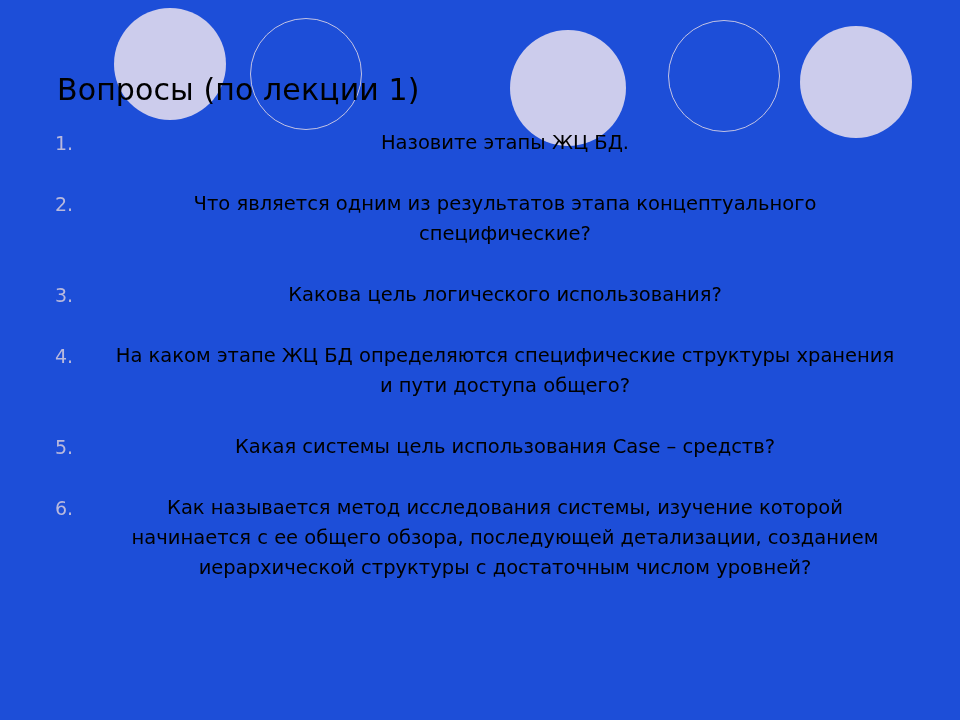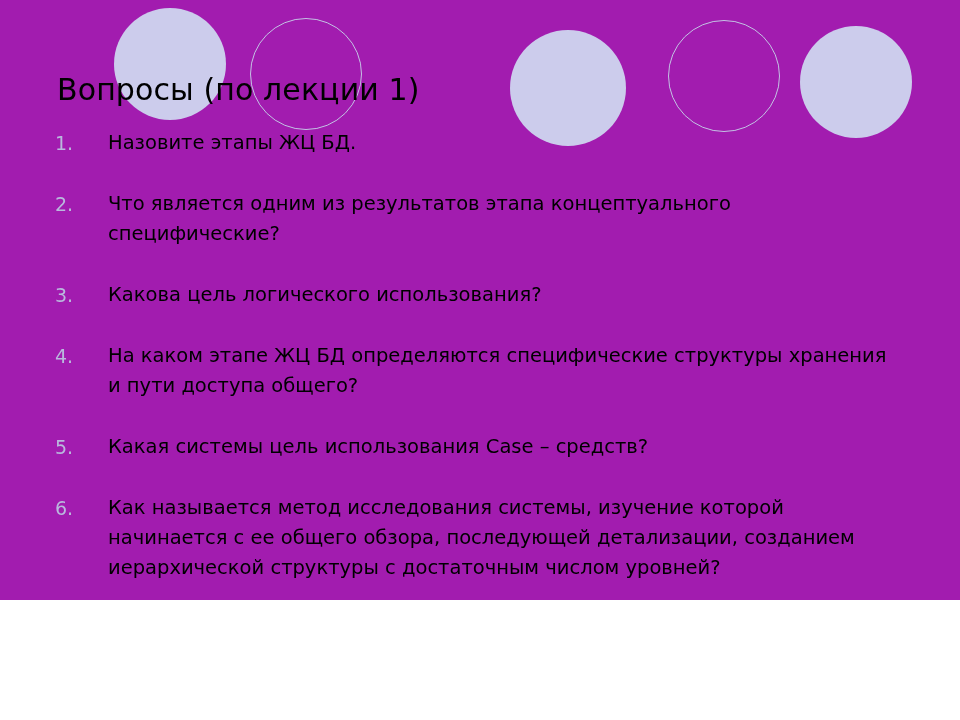--- a/index.html
+++ b/index.html
@@ -9,23 +9,23 @@
   body {
     width: 960px;
     height: 720px;
     background: #ffffff;
     font-family: "DejaVu Sans", sans-serif;
     overflow: hidden;
   }
   .slide {
     position: relative;
     width: 960px;
-    height: 600px;
+    height: 720px;
     box-sizing: border-box;
-    background: #a21caf;
+    background: #1d4ed8;
     overflow: hidden;
   }
   .deco-layer {
     position: absolute;
     top: 0;
     left: 0;
     width: 960px;
     height: 720px;
     pointer-events: none;
   }
@@ -82,21 +82,21 @@
     line-height: 30px;
     text-align: left;
     padding-left: 3px;
     box-sizing: border-box;
   }
   .q-text {
     flex: 1 1 auto;
     color: #000000;
     font-size: 19.5px;
     line-height: 30px;
-    text-align: left;
+    text-align: center;
   }
   
   .q-item.i1 { margin-bottom: 31px; }
   .q-item.i2 { margin-bottom: 31px; }
   .q-item.i3 { margin-bottom: 31px; }
   .q-item.i4 { margin-bottom: 31px; }
   .q-item.i5 { margin-bottom: 31px; }
   .q-item.i6 { margin-bottom: 0; }
 </style>
 </head>

